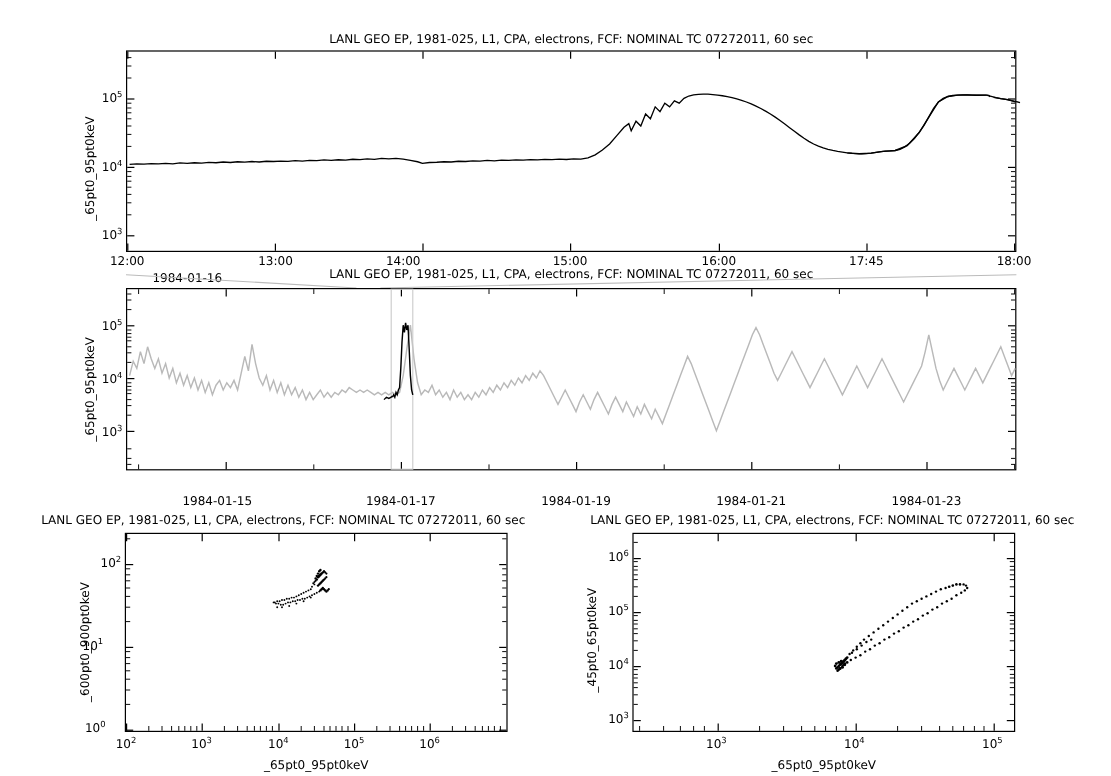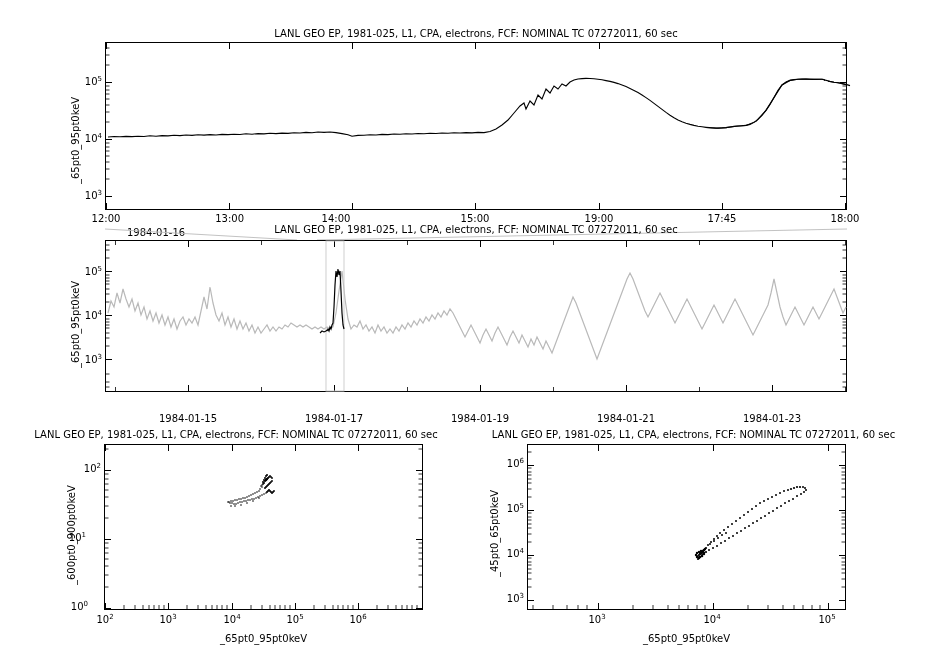--- a/index.html
+++ b/index.html
@@ -95,21 +95,21 @@
   </div>
 
   <div class="ytick" style="left:76px;top:189px;width:26px;"><span>10</span><span class="sup">3</span></div>
   <div class="ytick" style="left:76px;top:132px;width:26px;"><span>10</span><span class="sup">4</span></div>
   <div class="ytick" style="left:76px;top:75px;width:26px;"><span>10</span><span class="sup">5</span></div>
 
   <div class="tick" style="left:91px;top:213px;width:30px;text-align:center;">12:00</div>
   <div class="tick" style="left:214px;top:213px;width:30px;text-align:right;">13:00</div>
   <div class="tick" style="left:321px;top:213px;width:30px;text-align:center;">14:00</div>
   <div class="tick" style="left:460px;top:213px;width:30px;text-align:center;">15:00</div>
-  <div class="tick" style="left:584px;top:213px;width:30px;text-align:center;">19:00</div>
+  <div class="tick" style="left:584px;top:213px;width:30px;text-align:center;">16:00</div>
   <div class="tick" style="left:707px;top:213px;width:30px;text-align:center;">17:45</div>
   <div class="tick" style="left:830px;top:213px;width:30px;text-align:center;">18:00</div>
   <div class="tick" style="left:87px;top:227px;margin-left:40px;">1984-01-16</div>
 </div>
 
 <svg class="panel" style="left:0;top:220px;width:926px;height:40px;">
   <line x1="105" y1="9" x2="297" y2="20" stroke="#bbbbbb" stroke-width="0.9"></line>
   <line x1="847" y1="9" x2="317" y2="20" stroke="#bbbbbb" stroke-width="0.9"></line>
 </svg>
 
@@ -199,21 +199,21 @@
       <polyline fill="none" stroke="#000000" stroke-width="1.2" points="221,90 222,88 223,90 224,86 225,88 226,84 227,82 228,66 229,44 230,30 231,36 232,28 233,34 234,30 235,50 236,72 237,84 238,88"></polyline>
       <polyline fill="none" stroke="#000000" stroke-width="1.1" points="214,92 216,90 218,91 220,90 221,89"></polyline>
     </svg>
   </div>
   <div class="ylabel" style="left:70px;top:368px;">
     <span>_65pt0_95pt0keV</span>
   </div>
   <div class="ytick" style="left:76px;top:353px;width:26px;"><span>10</span><span class="sup">3</span></div>
   <div class="ytick" style="left:76px;top:309px;width:26px;"><span>10</span><span class="sup">4</span></div>
   <div class="ytick" style="left:76px;top:265px;width:26px;"><span>10</span><span class="sup">5</span></div>
-  <div class="tick" style="left:152px;top:413px;width:72px;text-align:center;">1984-01-15</div>
+  <div class="tick" style="left:152px;top:413px;width:72px;text-align:left;">1984-01-15</div>
   <div class="tick" style="left:298px;top:413px;width:72px;text-align:center;">1984-01-17</div>
   <div class="tick" style="left:444px;top:413px;width:72px;text-align:center;">1984-01-19</div>
   <div class="tick" style="left:590px;top:413px;width:72px;text-align:center;">1984-01-21</div>
   <div class="tick" style="left:736px;top:413px;width:72px;text-align:center;">1984-01-23</div>
 </div>
 
 <div class="panel">
   <div class="title" style="left:6px;top:429px;width:460px;">LANL GEO EP, 1981-025, L1, CPA, electrons, FCF: NOMINAL TC 07272011, 60 sec</div>
   <div class="axes" style="left:104px;top:444px;width:319px;height:166px;">
     <svg width="317" height="164" viewBox="0 0 317 164">

